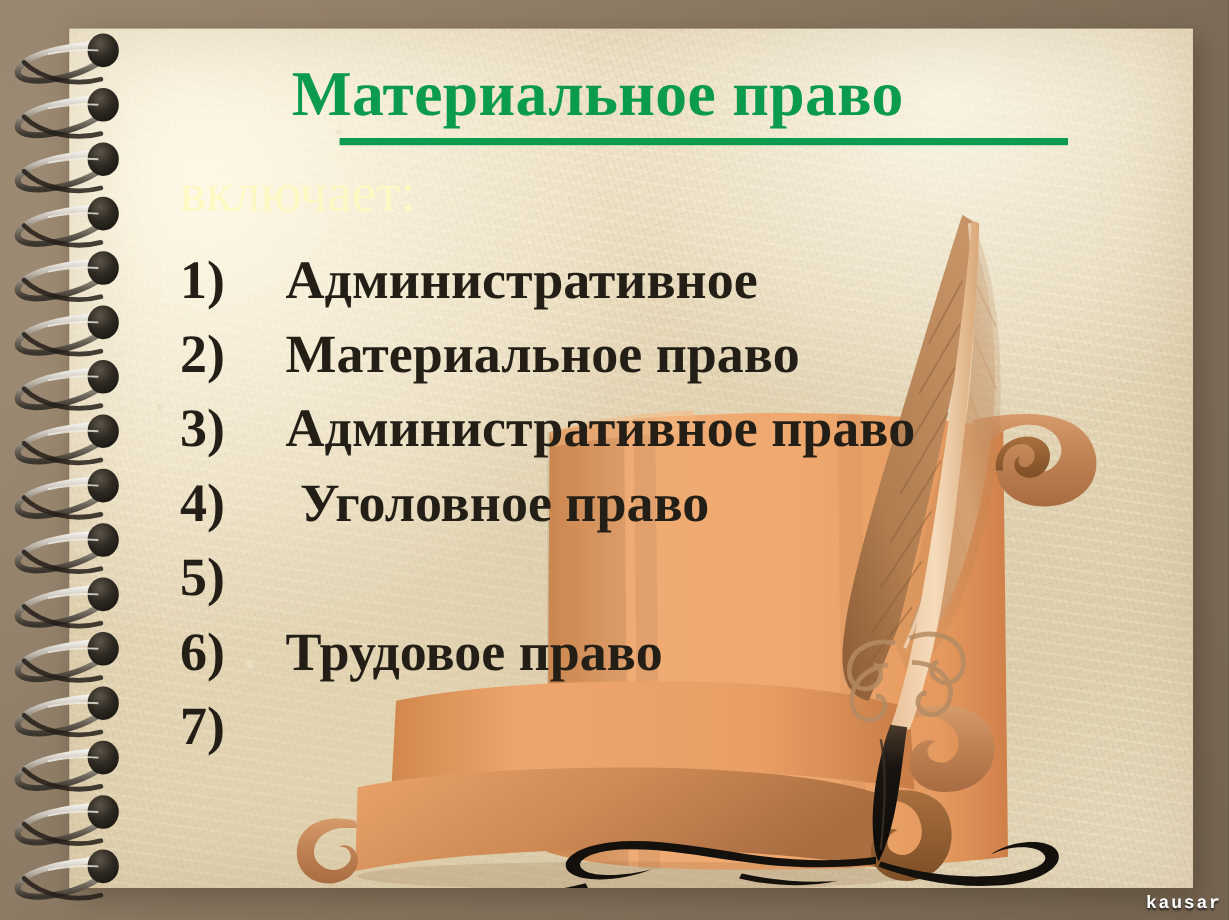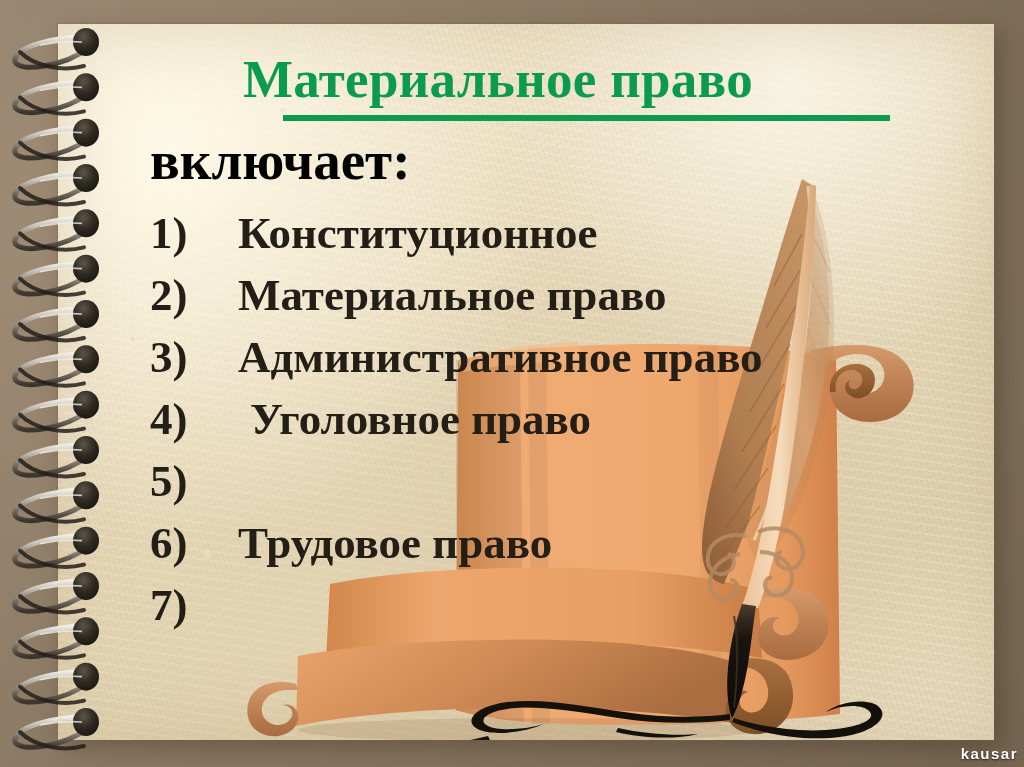--- a/index.html
+++ b/index.html
@@ -118,24 +118,24 @@
     top: 91px;
     width: 607px;
     height: 6px;
     background: #0a9b4e;
   }
 
   .lead {
     position: absolute;
     left: 92px;
     top: 112px;
-    font-size: 55px;
+    font-size: 46px;
     line-height: 50px;
-    font-weight: bold;
-    color: #000000;
+    font-weight: normal;
+    color: #fef9c3;
     white-space: nowrap;
   }
 
   .list {
     position: absolute;
     left: 92px;
     top: 178px;
     width: 850px;
   }
   .li {
@@ -161,21 +161,21 @@
     font-weight: bold;
   }
   .li.cont .txt { left: 88px; }
   .li.indent .txt { left: 100px; text-align: right; }
 
   
   .watermark {
     position: absolute;
     right: 6px;
     bottom: 5px;
-    font-family: Liberation Sans, sans-serif;
+    font-family: Liberation Mono, monospace;
     font-size: 15px;
     font-weight: bold;
     letter-spacing: 1.5px;
     color: #ffffff;
     text-shadow: 0 1px 2px rgba(0,0,0,.75);
   }
 </style>
 </head>
 <body>
 
@@ -417,21 +417,21 @@
 
     <div class="title">Материальное право</div>
     <div class="title-underline"></div>
 
     <div class="lead">включает:</div>
 
     <div class="list">
 
       <div class="li">
         <span class="num">1)</span>
-        <span class="txt">Конституционное</span>
+        <span class="txt">Административное</span>
       </div>
 
 
       <div class="li">
         <span class="num">2)</span>
         <span class="txt">Материальное право</span>
       </div>
 
       <div class="li">
         <span class="num">3)</span>

